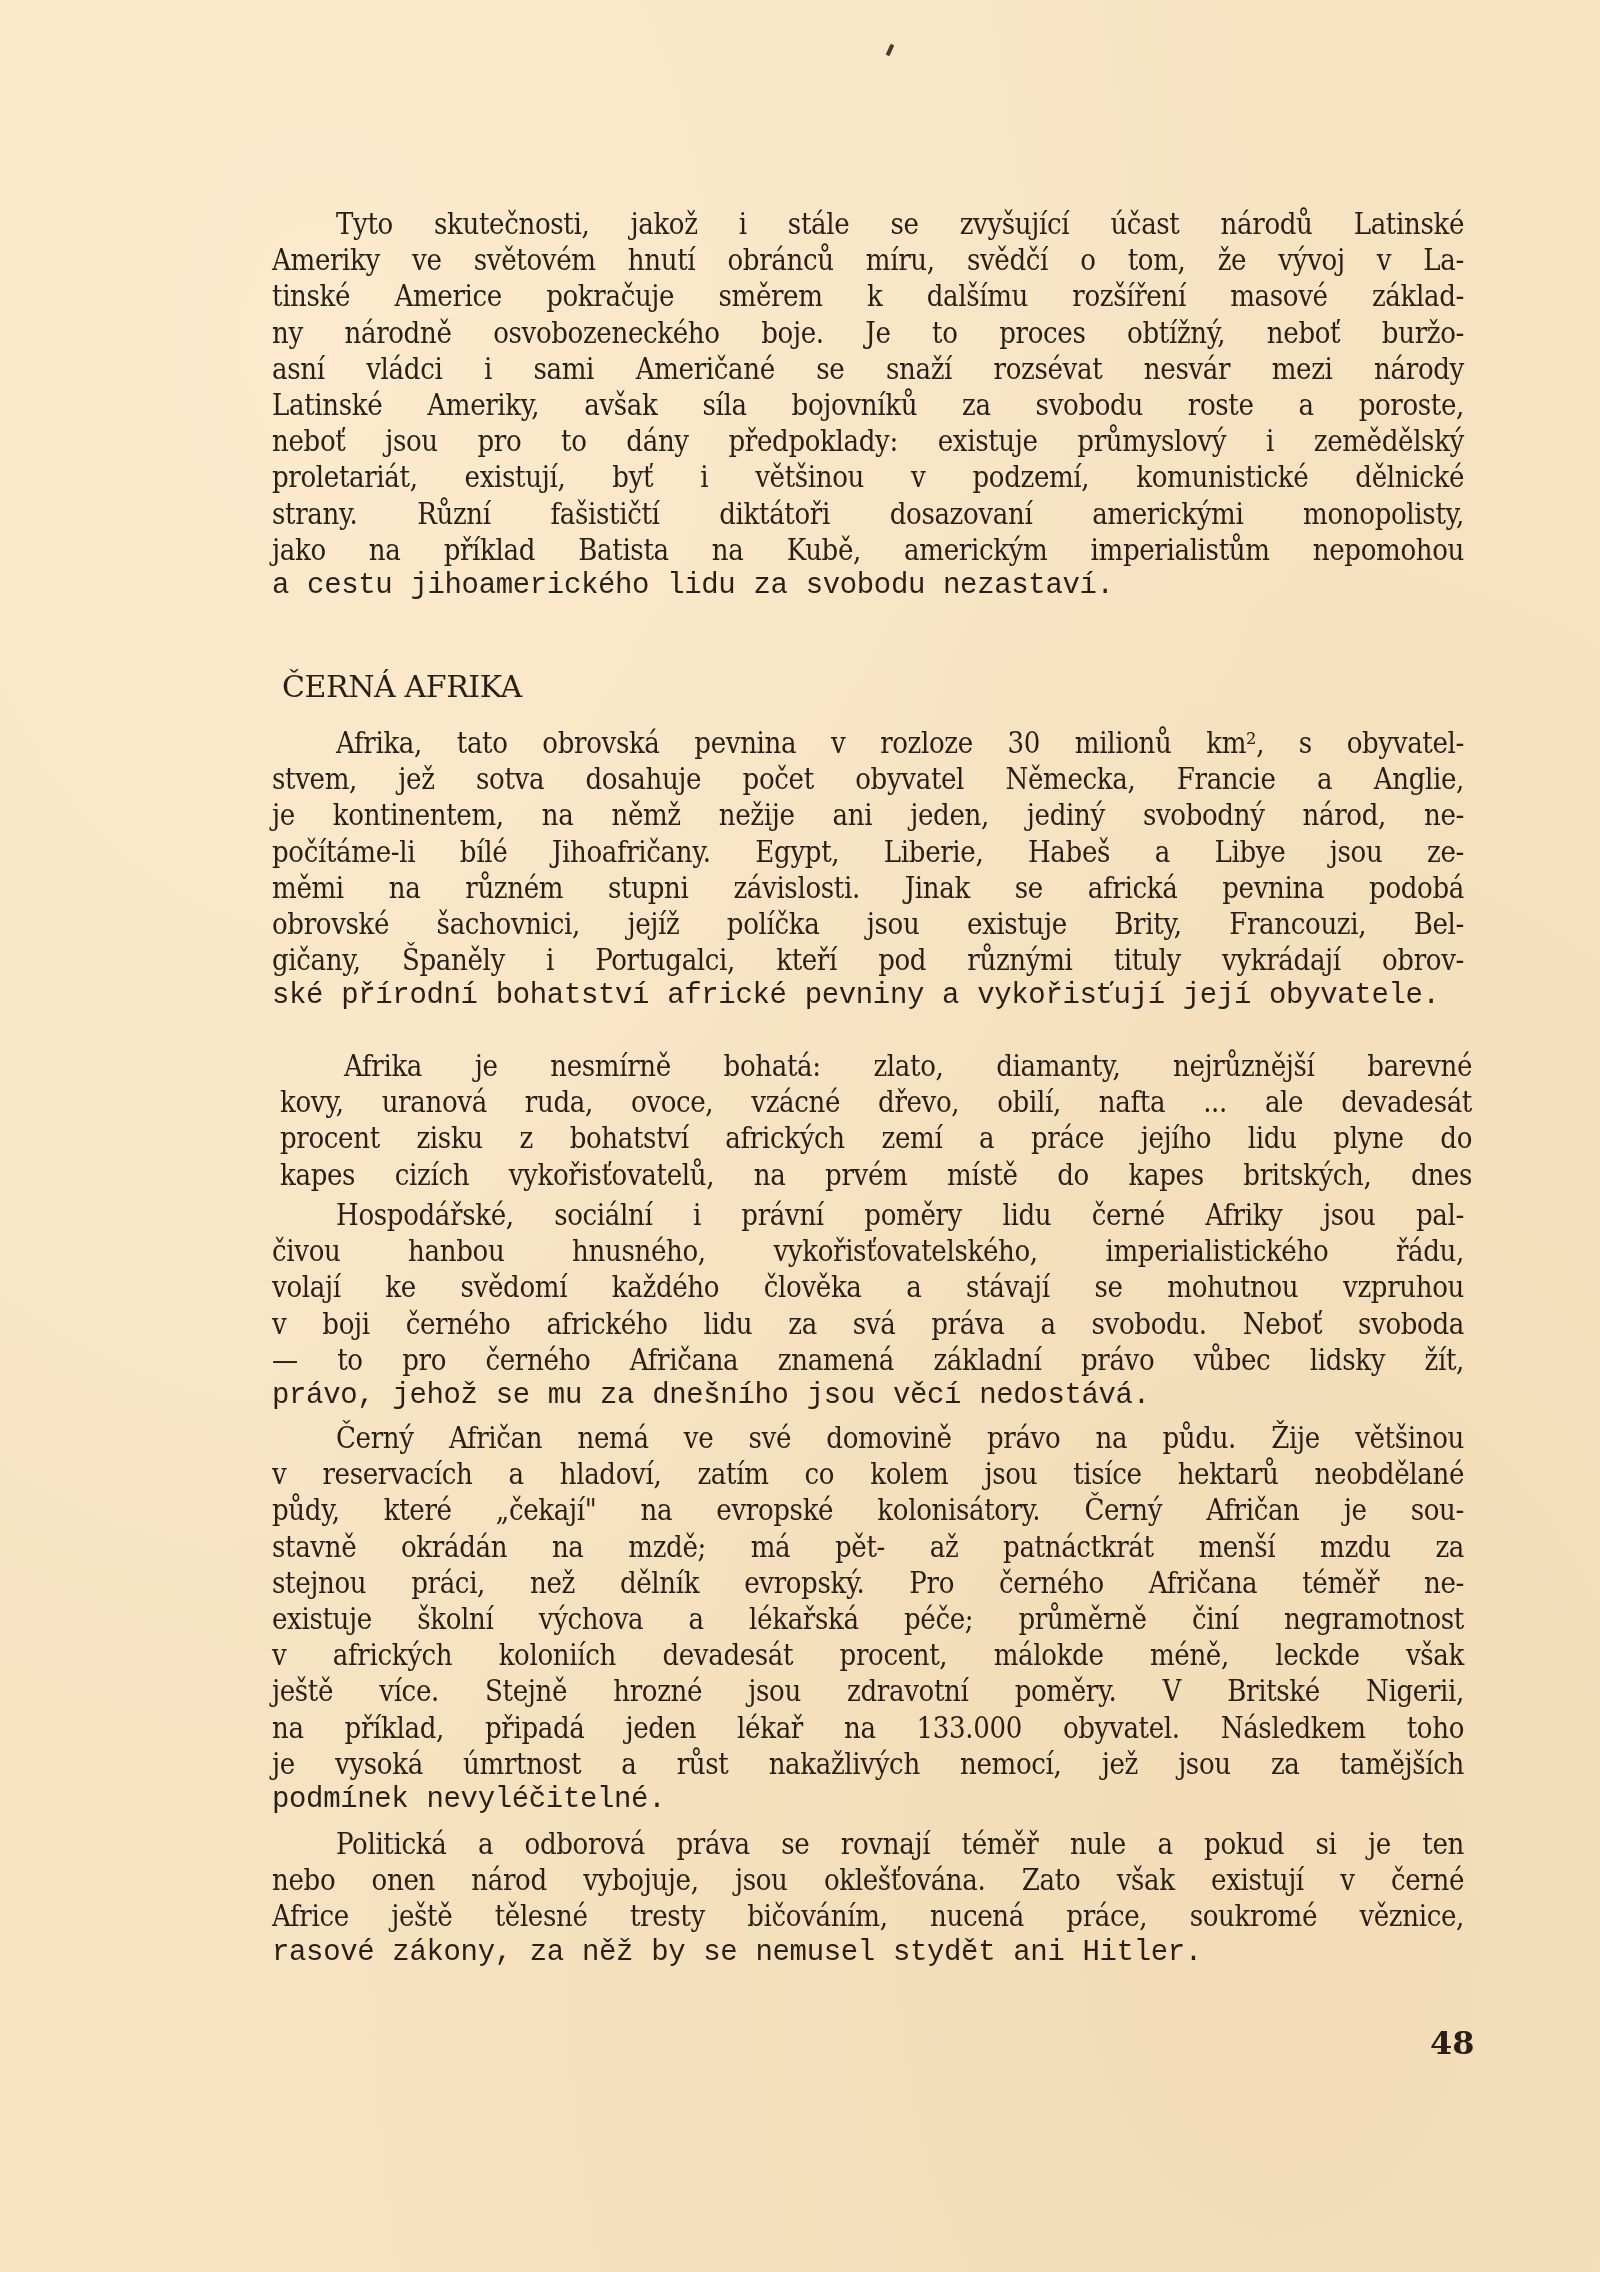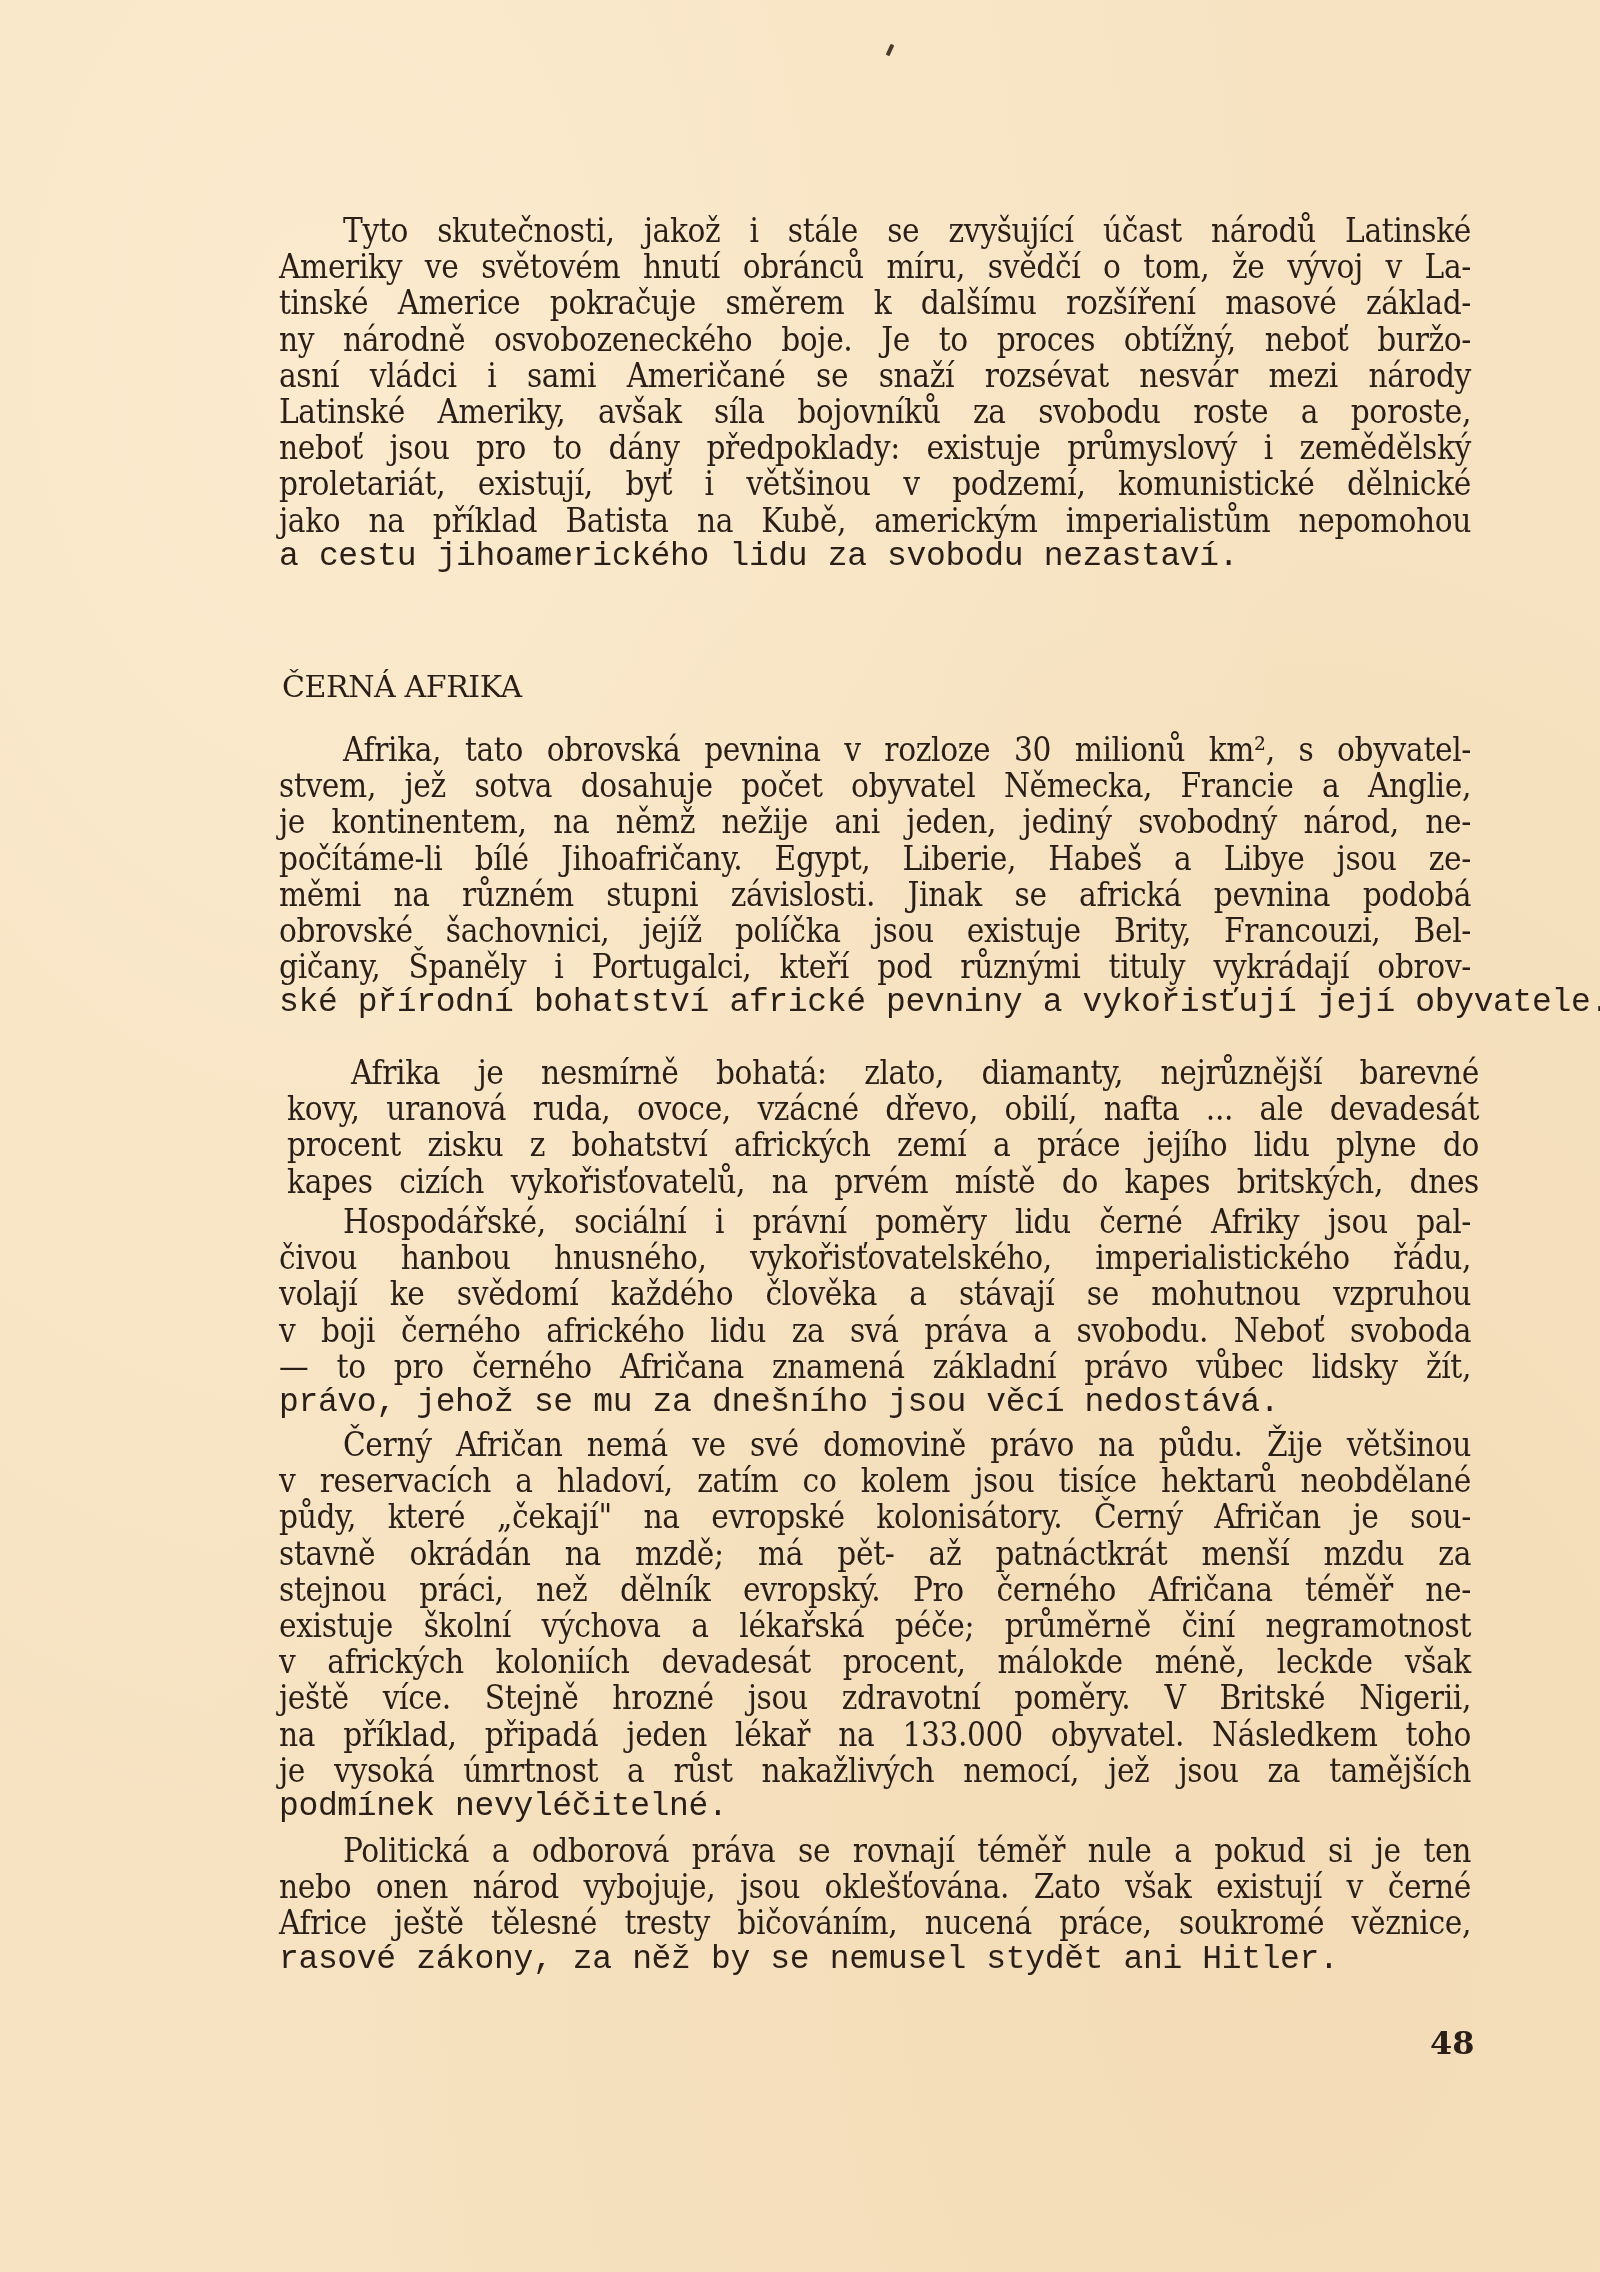--- a/index.html
+++ b/index.html
@@ -22,24 +22,24 @@
       position: absolute;
 left: 888px;
       top: 44px;
       width: 4px;
       height: 12px;
       background: #4a3a30;
       transform: rotate(25deg);
       border-radius: 1px;
     }
     .para {
-      font-size: 33px;
+      font-size: 29px;
       line-height: 36.2px;
       text-align: justify;
-      margin: 7px;
+      margin: 0;
       letter-spacing: -0.35px;
       word-spacing: 1px;
       hyphens: none;
       font-stretch: condensed;
       transform-origin: left top;
     }
     .para .line {
       display: block;
       text-align: justify;
       text-align-last: justify;
@@ -84,20 +84,21 @@
 
 <div class="para p1">
   <span class="line indent">Tyto skutečnosti, jakož i stále se zvyšující účast národů Latinské</span>
   <span class="line">Ameriky ve světovém hnutí obránců míru, svědčí o tom, že vývoj v La-</span>
   <span class="line">tinské Americe pokračuje směrem k dalšímu rozšíření masové základ-</span>
   <span class="line">ny národně osvobozeneckého boje. Je to proces obtížný, neboť buržo-</span>
   <span class="line">asní vládci i sami Američané se snaží rozsévat nesvár mezi národy</span>
   <span class="line">Latinské Ameriky, avšak síla bojovníků za svobodu roste a poroste,</span>
   <span class="line">neboť jsou pro to dány předpoklady: existuje průmyslový i zemědělský</span>
   <span class="line">proletariát, existují, byť i většinou v podzemí, komunistické dělnické</span>
+  <span class="line">strany. Různí fašističtí diktátoři dosazovaní americkými monopolisty,</span>
   <span class="line">jako na příklad Batista na Kubě, americkým imperialistům nepomohou</span>
   <span class="line last">a cestu jihoamerického lidu za svobodu nezastaví.</span>
 </div>
 
 <h2 class="section-heading">ČERNÁ AFRIKA</h2>
 
 <div class="para p2">
   <span class="line indent">Afrika, tato obrovská pevnina v rozloze 30 milionů km², s obyvatel-</span>
   <span class="line">stvem, jež sotva dosahuje počet obyvatel Německa, Francie a Anglie,</span>
   <span class="line">je kontinentem, na němž nežije ani jeden, jediný svobodný národ, ne-</span>

